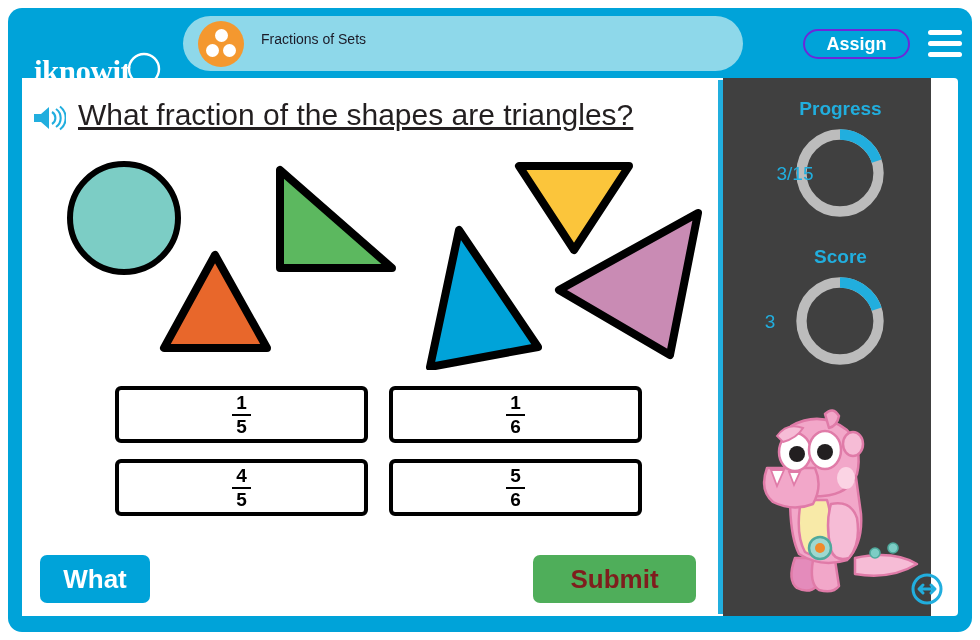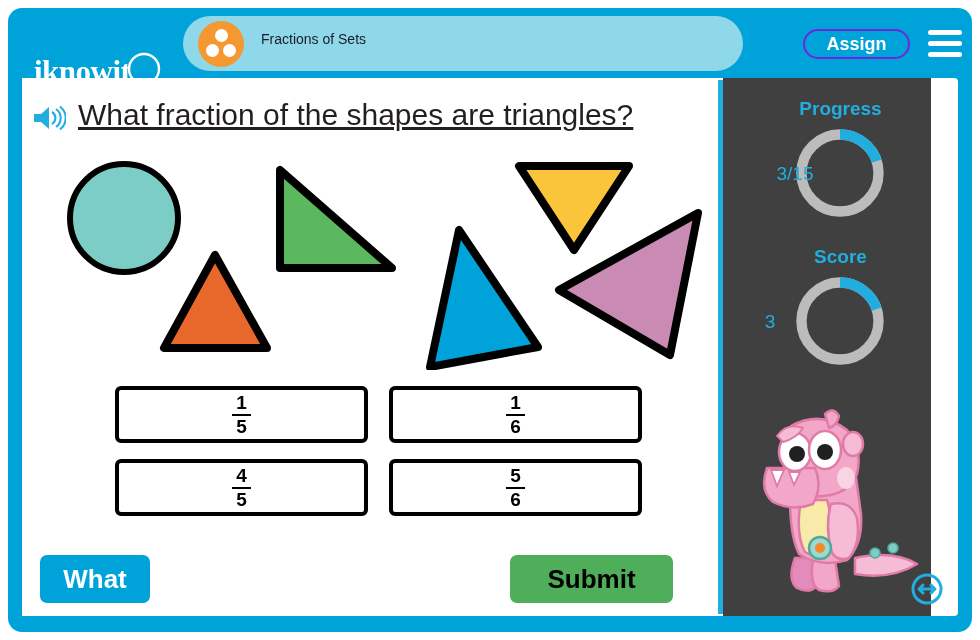--- a/index.html
+++ b/index.html
@@ -57,22 +57,22 @@
   .ans.a2{left:0;top:73px;} .ans.a3{left:274px;top:73px;}
   .frac{display:inline-block;text-align:center;font-size:19px;font-weight:bold;
       color:#000;line-height:1.05;}
   .frac .num{display:block;padding:0 4px;}
   .frac .bar{display:block;height:2px;background:#000;margin:1px 0;}
   .frac .den{display:block;padding:0 4px;}
 
   .hint-btn{position:absolute;left:40px;top:555px;width:110px;height:48px;
       background:#00a3d9;border-radius:7px;color:#fff;font-size:26px;font-weight:bold;
       display:flex;align-items:center;justify-content:center;cursor:pointer;}
-  .submit-btn{position:absolute;left:510px;top:555px;width:163px;height:48px;
-      background:#4fae5a;border-radius:7px;color:#000000;font-size:26px;font-weight:bold;
+  .submit-btn{position:absolute;left:533px;top:555px;width:163px;height:48px;
+      background:#4fae5a;border-radius:7px;color:#7f1d1d;font-size:26px;font-weight:bold;
       display:flex;align-items:center;justify-content:center;cursor:pointer;}
 
   
   .sidebar{position:absolute;left:723px;top:78px;width:208px;height:538px;background:#404040;}
   .side-label{position:absolute;width:235px;text-align:center;color:#21aede;
       font-size:19px;font-weight:bold;}
   .ring{position:absolute;width:94px;height:94px;left:70px;}
   .ring-text{position:absolute;width:94px;text-align:center;color:#21aede;font-size:19px;}
 
   .mascot{position:absolute;left:28px;top:330px;width:185px;height:195px;}

